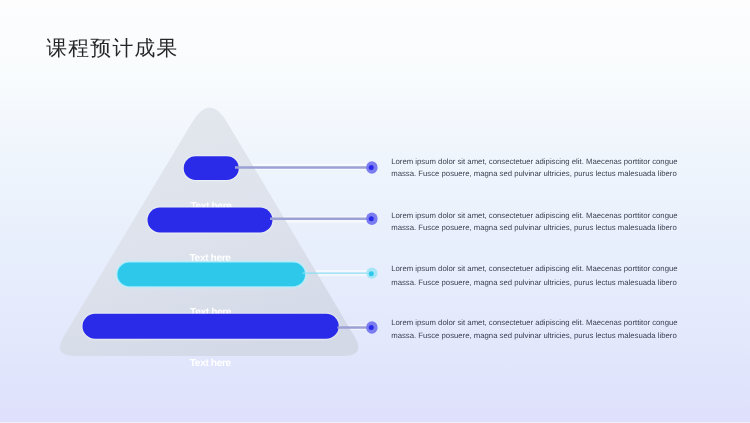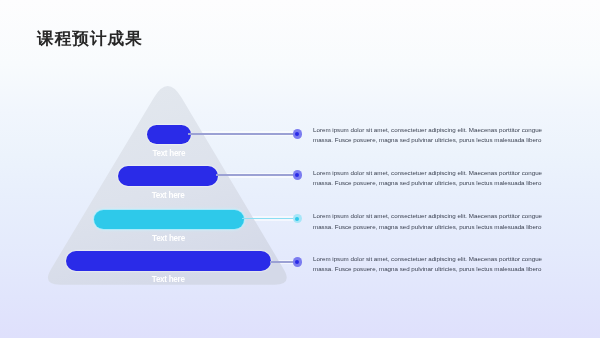--- a/index.html
+++ b/index.html
@@ -4,32 +4,32 @@
 <title>课程预计成果</title>
 <style>
   html,body{margin:0;padding:0;}
   body{width:600px;height:338px;overflow:hidden;
        -webkit-font-smoothing:antialiased;
        font-family:"Liberation Sans",sans-serif;
        background:linear-gradient(180deg,#fdfdfe 0%,#f8fbfd 19%,#f1f6fd 33%,#ecf3fc 46%,
                                          #e8effc 58%,#e4eafc 75%,#e1e5fc 88%,#dfe0fc 100%);}
   .slide{position:relative;width:600px;height:338px;overflow:hidden;}
 
-  .title{position:absolute;left:37px;top:27.6px;font-size:16.6px;font-weight:700;
+  .title{position:absolute;left:37px;top:27.6px;font-size:16.6px;font-weight:400;
          color:#272727;letter-spacing:1.05px;white-space:nowrap;}
 
   .pyramid{position:absolute;left:0;top:0;width:300px;height:300px;}
   .pyramid svg{display:block;}
 
   .row{position:absolute;left:0;top:0;width:600px;height:0;}
 
   .pill{position:absolute;border-radius:999px;display:flex;align-items:center;
         justify-content:center;color:#ffffff;font-size:8.15px;font-weight:700;
         letter-spacing:-0.3px;white-space:nowrap;}
-  .plabel{position:relative;top:1px;display:block;margin-top:36px;}
+  .plabel{position:relative;top:12px;display:block;margin-top:36px;}
   .pill.blue{box-shadow:0 0 1.6px 0.5px rgba(255,255,255,.62);}
   .pill.cyan{box-shadow:0 0 0 0.75px rgba(160,234,252,.95), 0 0 2.6px 1.2px rgba(200,243,253,.7);}
 
   .conn{position:absolute;height:1.7px;}
   .conn::before{content:"";position:absolute;left:0;right:0;top:-1.5px;bottom:-1.5px;
                 background:rgba(255,255,255,.55);z-index:-1;}
 
   .dot{position:absolute;width:9.6px;height:9.6px;border-radius:50%;}
   .dot i{position:absolute;left:2.8px;top:2.8px;width:4px;height:4px;
          border-radius:50%;display:block;}

